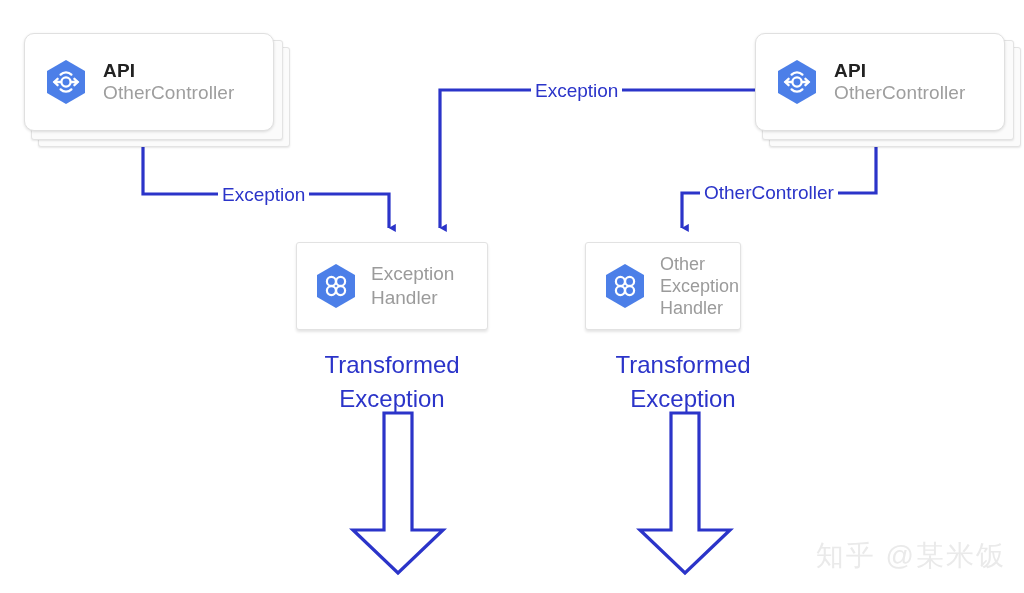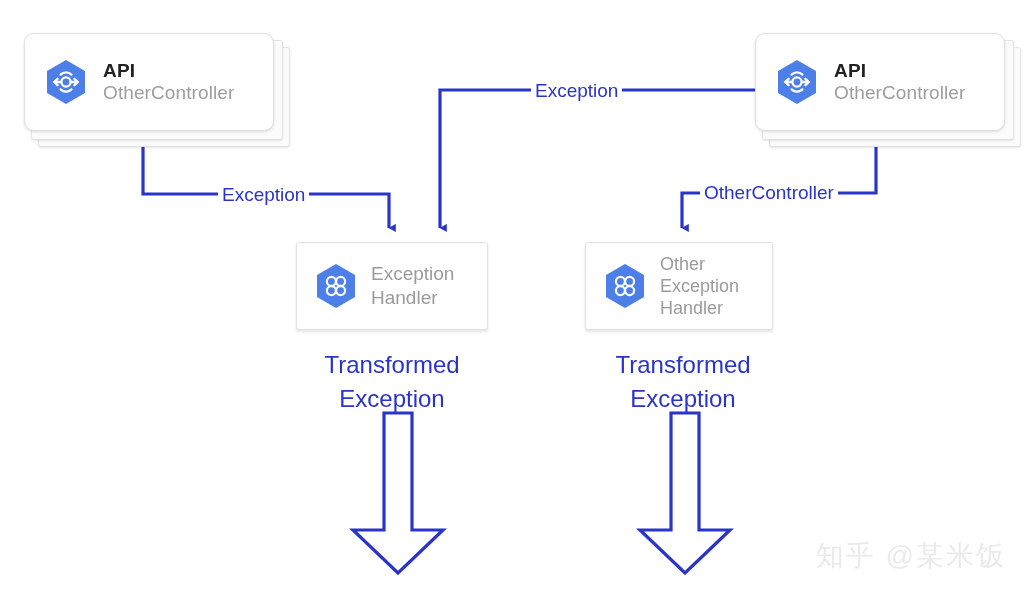--- a/index.html
+++ b/index.html
@@ -204,21 +204,21 @@
           <circle cx="25.6" cy="27.6" r="4.5"></circle>
         </g>
       </svg>
     </span>
     <span class="handler-text">
       <div>Exception</div>
       <div>Handler</div>
     </span>
   </div>
 
-  <div class="handler" style="left:585px; top:242px; width:188px; height:88px;">
+  <div class="handler" style="left:585px; top:242px; width:156px; height:88px;">
     <span class="card-icon">
       <svg width="42" height="46" viewBox="0 0 42 46" aria-hidden="true">
         <polygon points="21,1 40,12 40,34 21,45 2,34 2,12" fill="#4c7fe8"></polygon>
         <g stroke="#ffffff" stroke-width="2.2" fill="none">
           <circle cx="16.4" cy="18.4" r="4.5"></circle>
           <circle cx="25.6" cy="18.4" r="4.5"></circle>
           <circle cx="16.4" cy="27.6" r="4.5"></circle>
           <circle cx="25.6" cy="27.6" r="4.5"></circle>
         </g>
       </svg>

